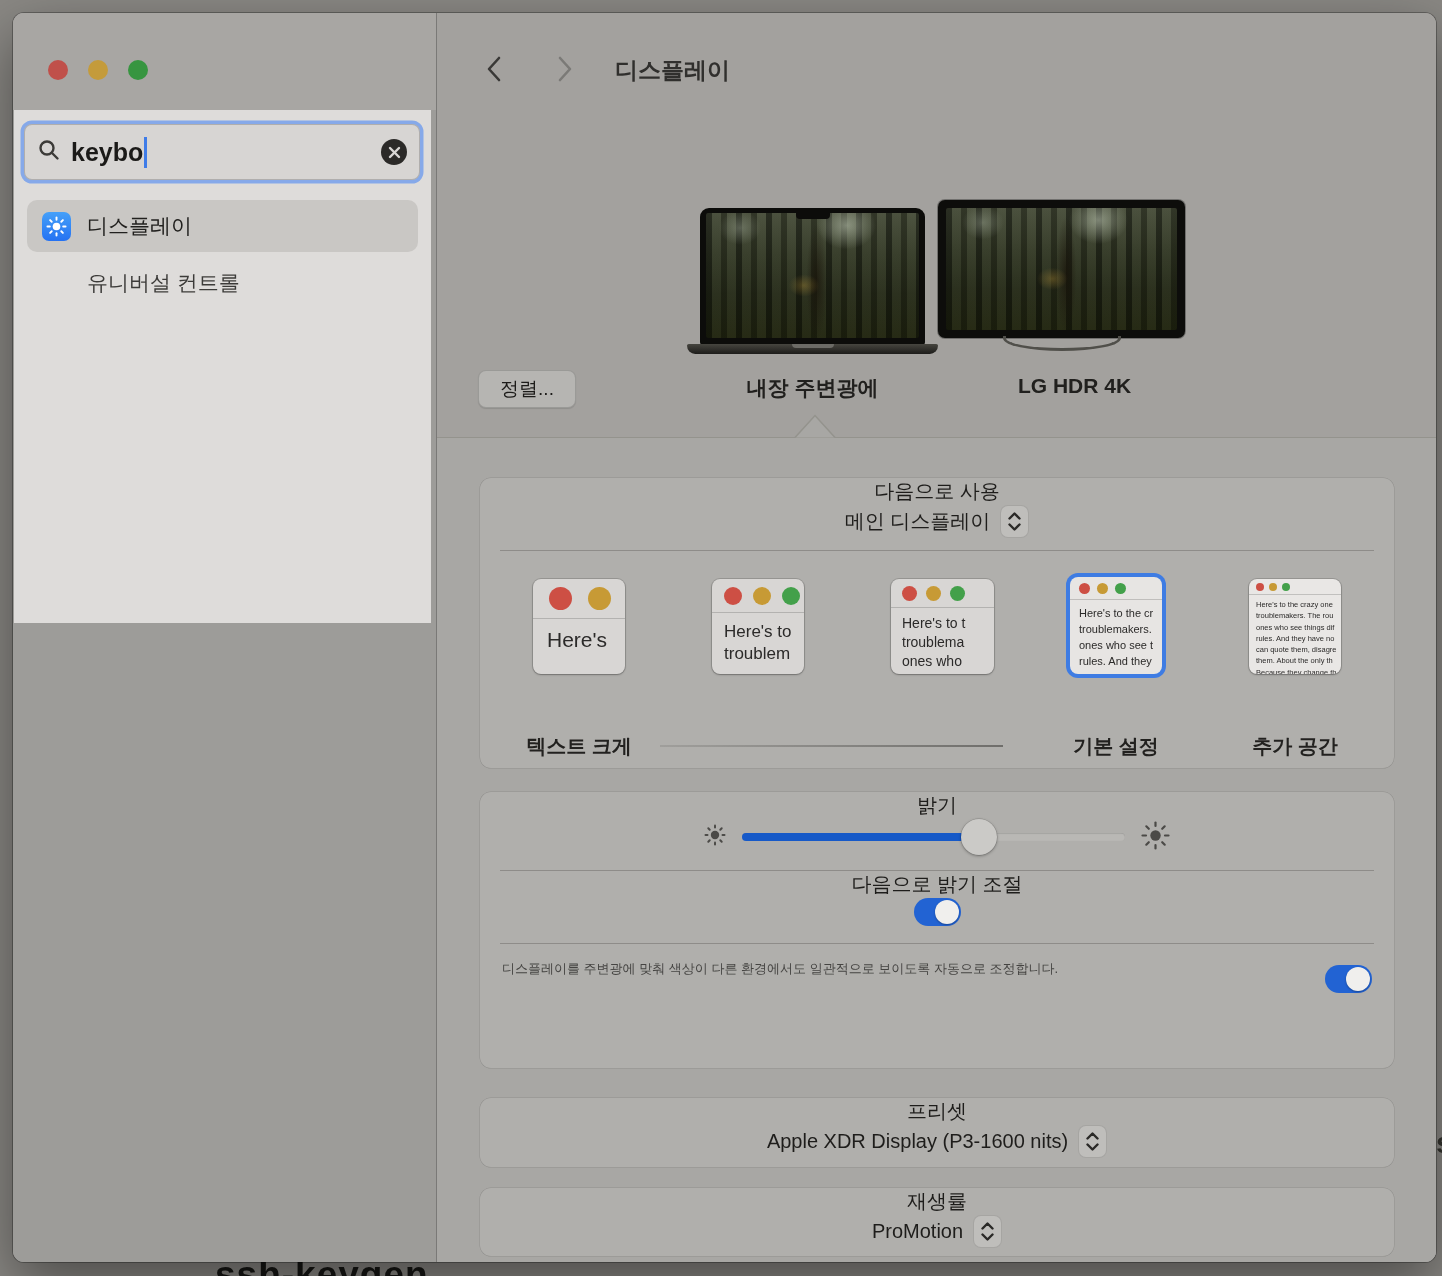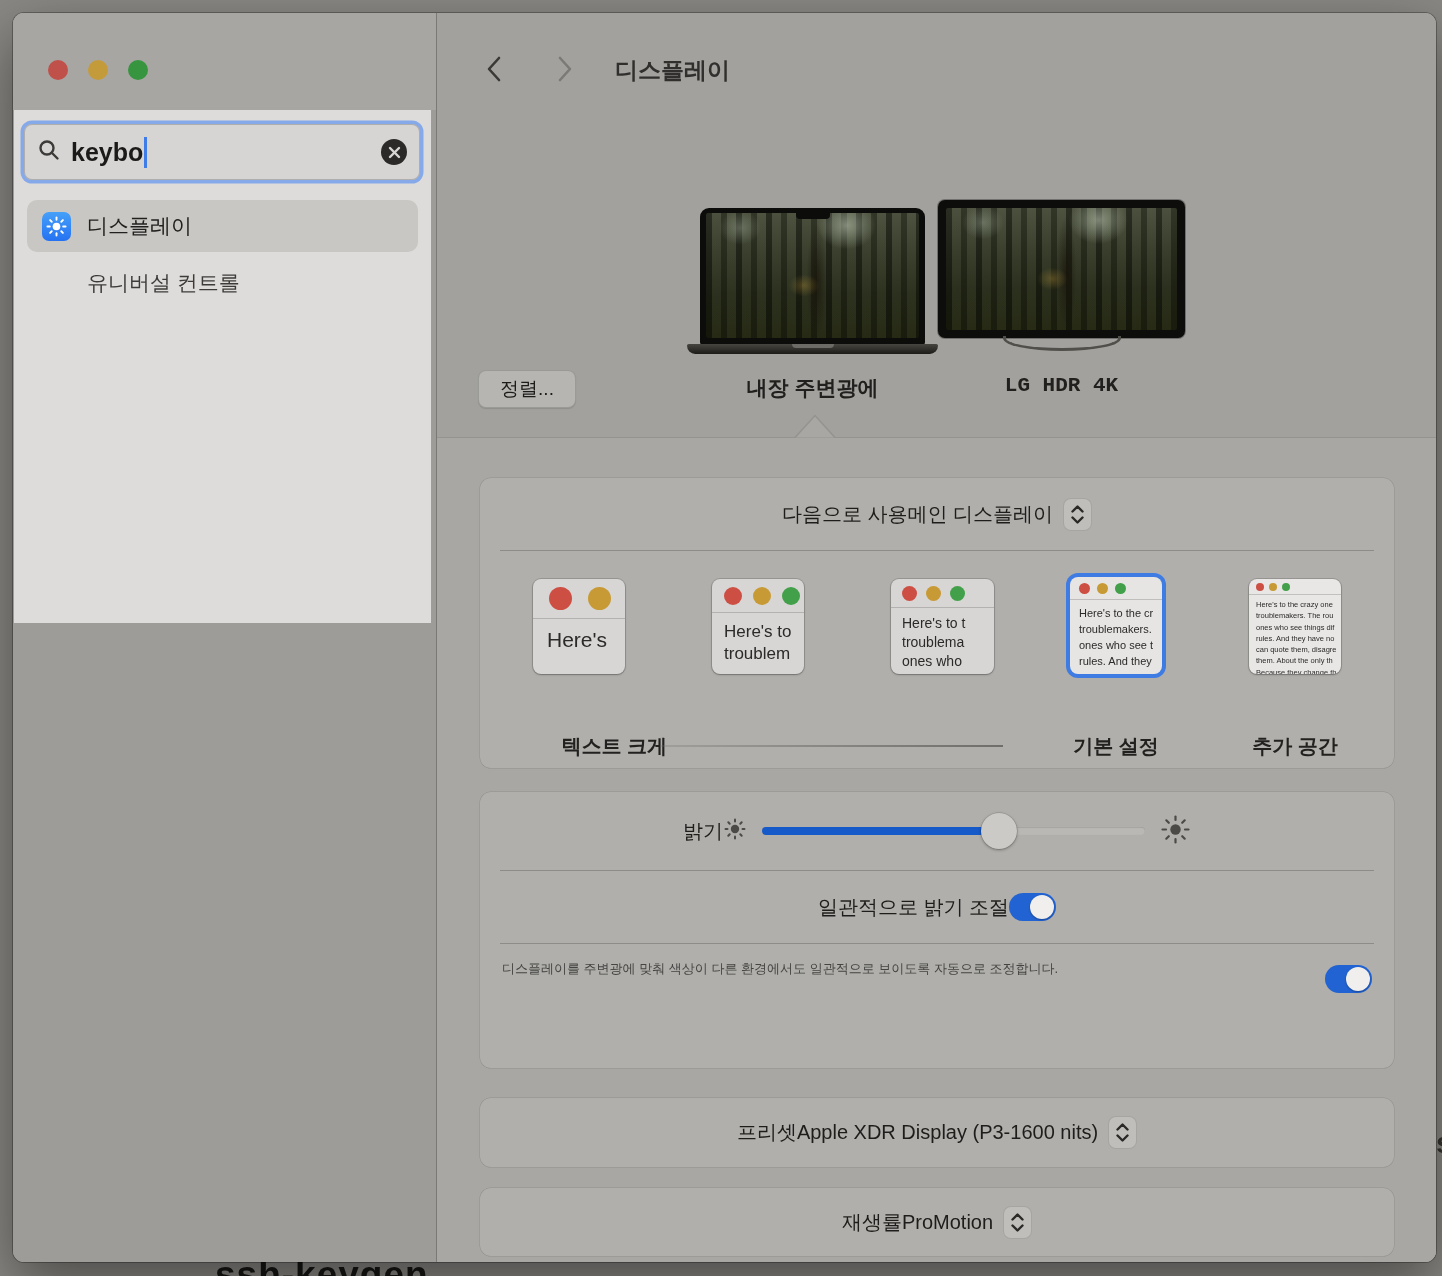--- a/index.html
+++ b/index.html
@@ -67,38 +67,38 @@
 
   .monitor { position:absolute; left:501px; top:187px; width:247px; }
   .monitor-frame { width:247px; height:138px; background:#0d0d0b; border-radius:7px; padding:8px;
     box-shadow:0 0 0 1px rgba(0,0,0,.3); }
   .monitor-frame .forest { width:100%; height:100%; }
   .monitor-stand { width:118px; height:15px; margin:-2px auto 0;
     border:3px solid #504f4a; border-top:none;
     border-radius:0 0 70px 70px / 0 0 15px 15px; }
 
   .display-label { position:absolute; top:361px; font-size:21px; font-weight:700; color:#21201e; text-align:center; }
-  .label-laptop { left:263px; width:225px; } .label-monitor { left:501px; width:247px;font-family:Liberation Mono, monospace; }
+  .label-laptop { left:263px; width:225px; } .label-monitor { left:514px; width:247px; }
 
   .arrange-btn { position:absolute; left:41px; top:357px; width:98px; height:38px; border-radius:8px;
     background:#b6b5b2; border:1px solid rgba(0,0,0,.15); box-shadow:0 1px 1px rgba(0,0,0,.12);
     font-size:19px; color:#1d1c1a; cursor:pointer; font-family:inherit; }
 
   .content-lower { position:absolute; left:0; right:0; top:424px; bottom:0;
     background:#a8a7a4; border-top:1px solid #94938d; }
   .sel-caret { position:absolute; left:357px; top:401px; }
 
   .card { position:absolute; left:43px; width:914px; background:#b0afac; border-radius:11px;
     box-shadow:0 0 0 .5px rgba(0,0,0,.14); }
   .card1 { top:465px; height:290px; }
   .card2 { top:779px; height:276px; }
   .card3 { top:1085px; height:69px; }
   .card4 { top:1175px; height:68px; }
 
-  .row { display:flex; align-items:center; justify-content:center; padding:0 22px; }
+  .row { display:flex; align-items:center; justify-content:flex-start; padding:0 22px;flex-direction:column; }
   .row-label { font-size:20px; color:#1e1d1b; }
   .hr { height:1px; background:rgba(70,69,66,.32); margin:0 20px; }
   .value-group { display:flex; align-items:center; gap:10px; }
   .value-text { font-size:20px; color:#1e1d1b; }
   .stepper { width:29px; height:33px; border-radius:8px; background:#bfbebb; border:1px solid rgba(0,0,0,.13);
     display:flex; flex-direction:column; align-items:center; justify-content:center; gap:3px; cursor:pointer; }
 
   .thumb-area { position:relative; height:217px; }
   .thumb { position:absolute; top:28px; border-radius:8px; overflow:hidden; background:#d8d6d4; cursor:pointer;
     box-shadow:0 1px 2px rgba(0,0,0,.25), 0 0 0 1px rgba(0,0,0,.14); }
@@ -120,21 +120,21 @@
   .t5 .dot { width:8px; height:8px; }
   .dot.r { background:#cd4f44; } .dot.y { background:#c79a35; } .dot.g { background:#43a04a; }
   .thumb-text { white-space:pre-line; color:#2b2a29; }
   .t1 .thumb-text { font-size:21px; line-height:1.25; padding:8px 0 0 14px; }
   .t2 .thumb-text { font-size:17px; line-height:1.3;  padding:8px 0 0 12px; }
   .t3 .thumb-text { font-size:14px; line-height:1.35; padding:6px 0 0 11px; }
   .t4 .thumb-text { font-size:11px; line-height:1.45; padding:6px 0 0 9px; }
   .t5 .thumb-text { font-size:7.5px; line-height:1.5; padding:4px 0 0 7px; }
   .thumb-label { position:absolute; top:182px; width:150px; font-size:20px; font-weight:700;
     color:#22211f; text-align:center; }
-  .tl1 { left:37px;text-align:right; } .tl4 { left:561px; } .tl5 { left:740px; }
+  .tl1 { left:24px; } .tl4 { left:561px; } .tl5 { left:740px; }
   .tick-line { position:absolute; left:180px; width:343px; top:194px; height:2px;
     background:linear-gradient(90deg, rgba(110,109,106,.25), #6f6e6b); }
 
   .row.h78 { height:78px; } .row.h72 { height:72px; } .row.full { height:100%; }
   .slider-group { display:flex; align-items:center; gap:15px; }
   .slider { position:relative; width:383px; height:36px; }
   .slider-track { position:absolute; top:14px; left:0; right:0; height:8px; border-radius:4px;
     background:#b9b8b5; box-shadow:inset 0 .5px 1px rgba(0,0,0,.2); }
   .slider-fill { position:absolute; top:14px; left:0; height:8px; border-radius:4px 0 0 4px; background:#1659c8; }
   .slider-knob { position:absolute; top:0; width:36px; height:36px; border-radius:50%; background:#cbcac7;
@@ -357,21 +357,21 @@
                 <line x1="22.2" y1="22.2" x2="24.7" y2="24.7"></line>
               <line x1="24.7" y1="6.3" x2="22.2" y2="8.8"></line>
                 <line x1="8.8" y1="22.2" x2="6.3" y2="24.7"></line>
             </svg>
           </span>
         </span>
       </div>
       <div class="hr"></div>
 
       <div class="row h72">
-        <span class="row-label">일관적으로 밝기 조절</span>
+        <span class="row-label">다음으로 밝기 조절</span>
         <span class="toggle on">
           <span class="toggle-knob"></span>
         </span>
       </div>
       <div class="hr"></div>
 
       <div class="truetone-row">
         <div>
           <div class="tt-desc">디스플레이를 주변광에 맞춰 색상이 다른 환경에서도 일관적으로 보이도록 자동으로 조정합니다.</div>
         </div>

